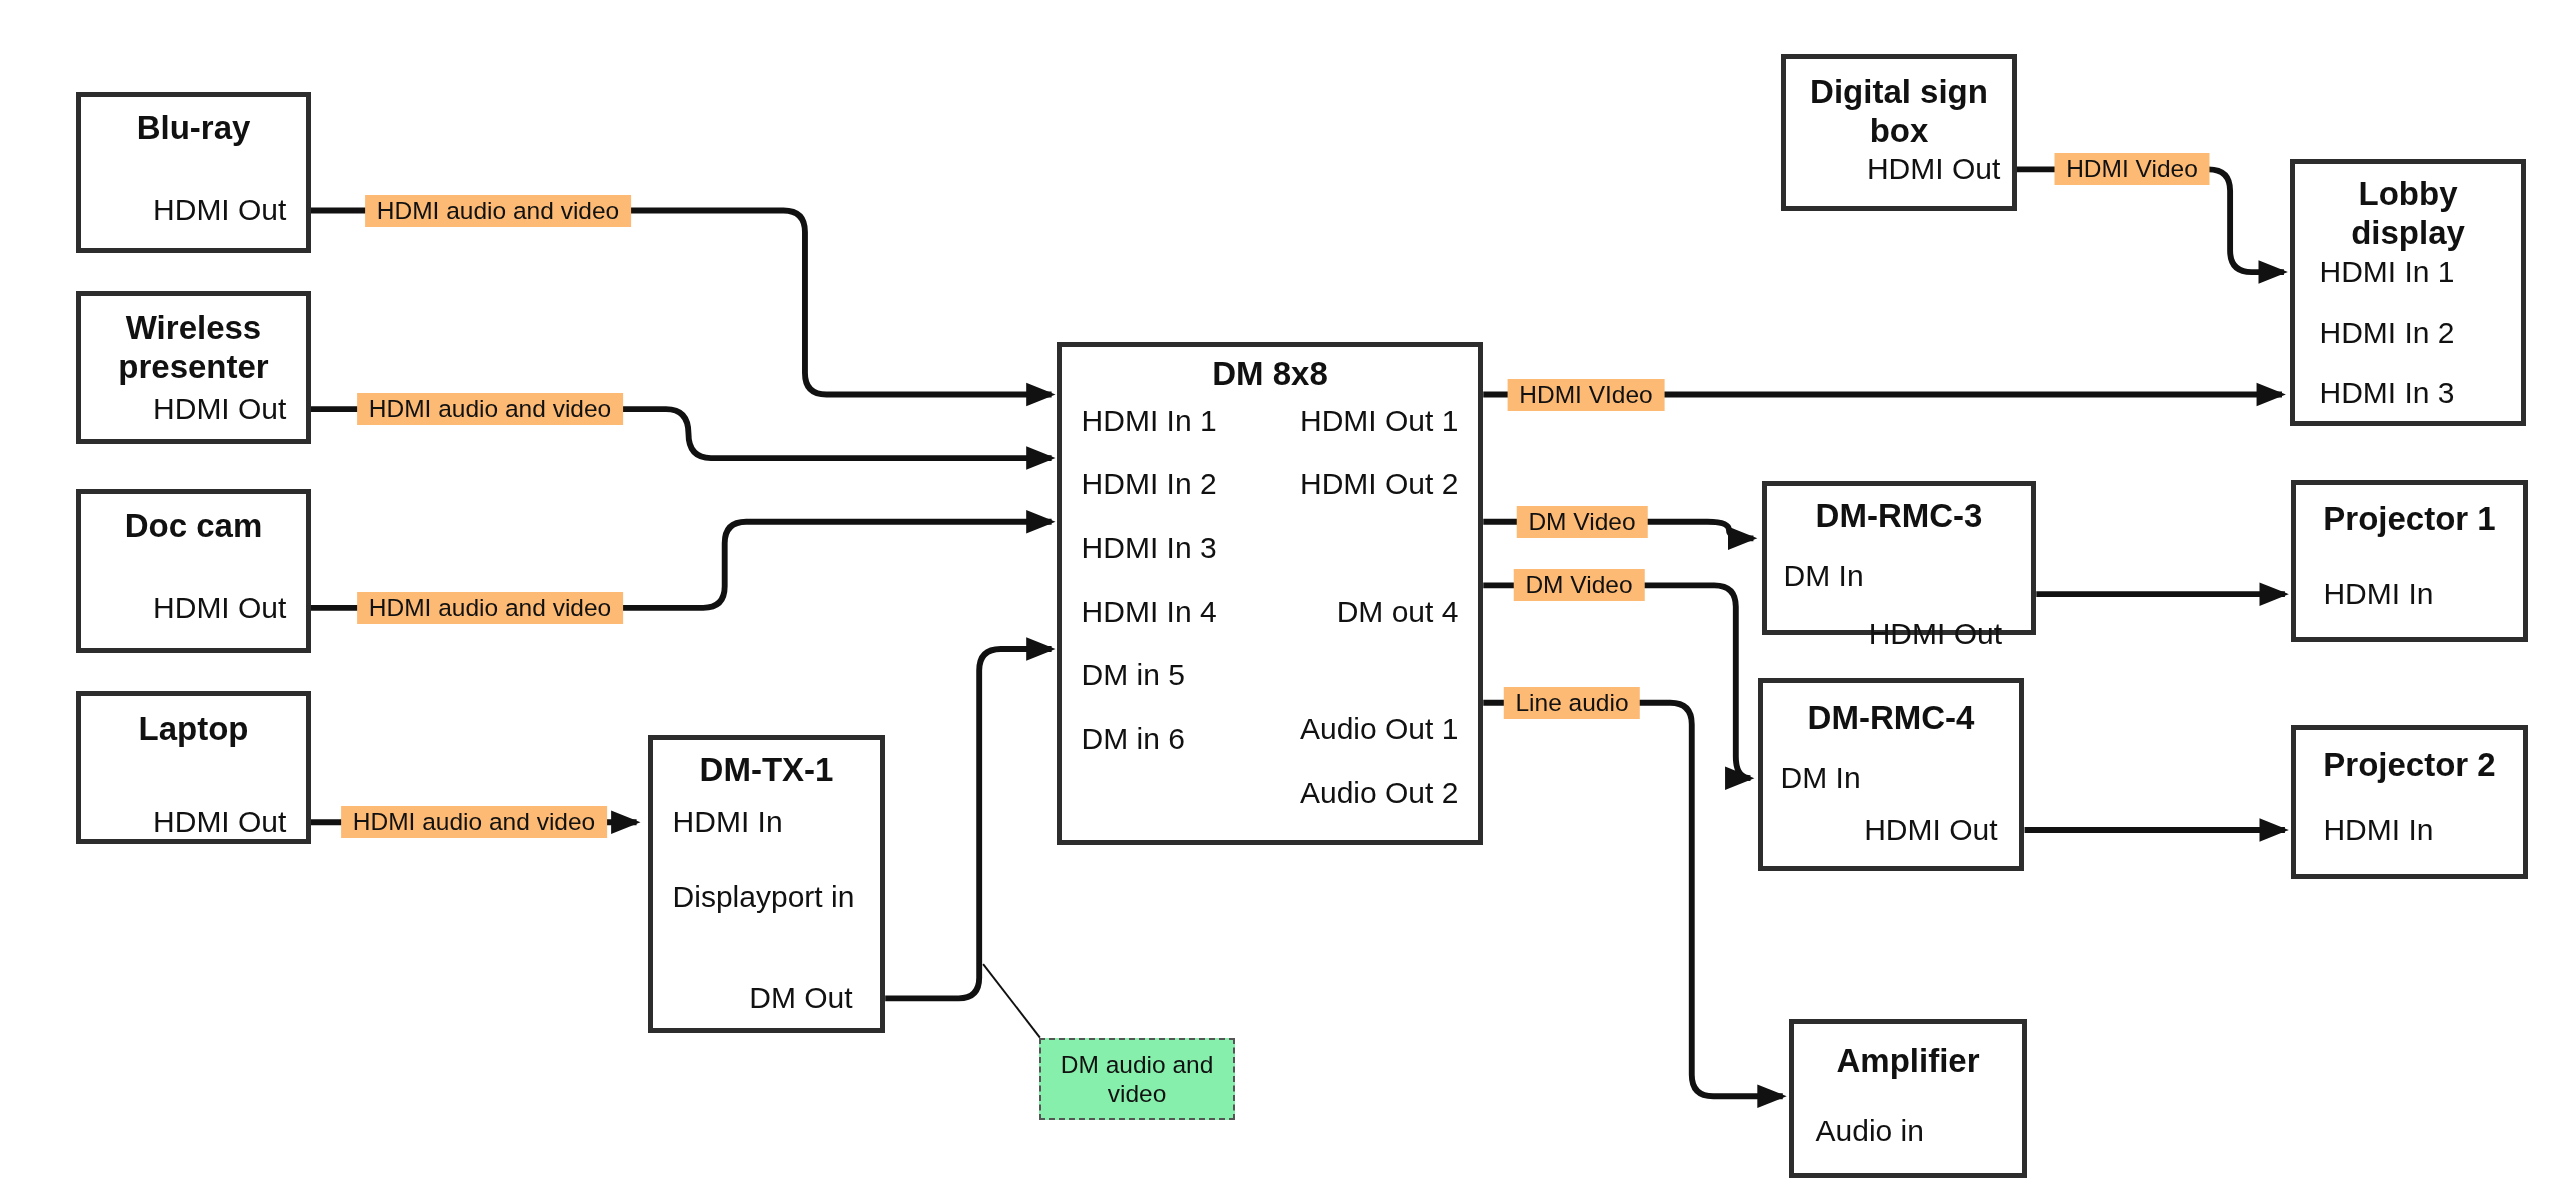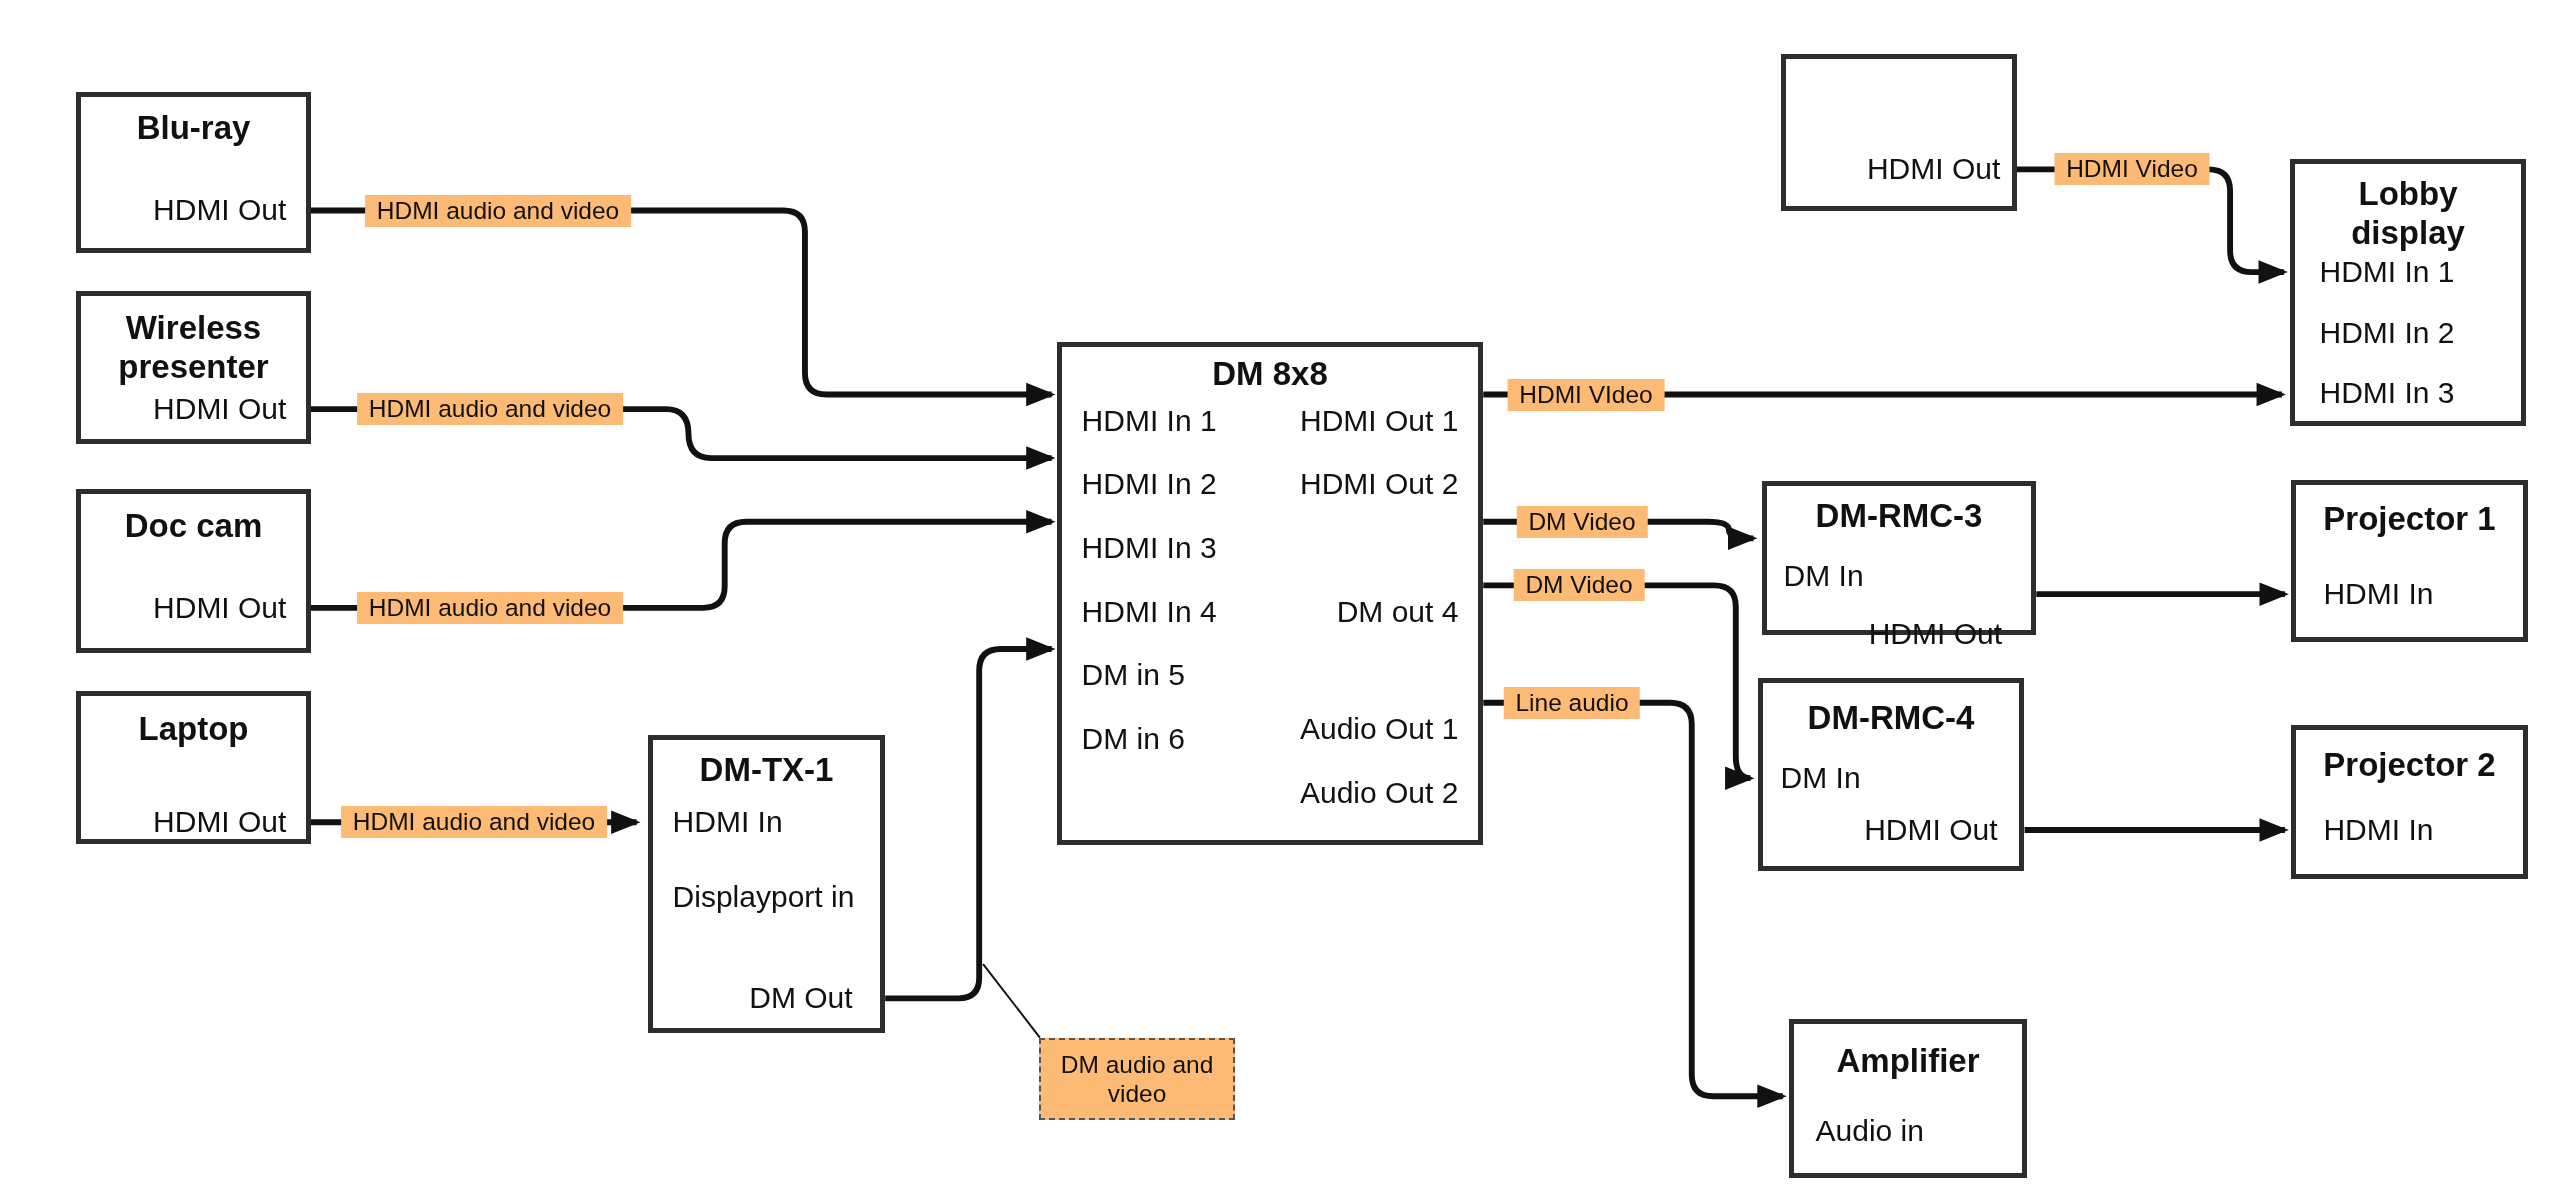--- a/index.html
+++ b/index.html
@@ -41,21 +41,21 @@
     transform: translate(-50%, -50%);
     background: #fdba74;
     padding: 2px 11.7px;
     font-size: 24.5px;
     white-space: nowrap;
     z-index: 2;
   }
   .note {
     position: absolute;
     border: 2px dashed #555555;
-    background: #fdba74;
+    background: #86efac;
     box-sizing: border-box;
     display: flex;
     flex-direction: column;
     justify-content: center;
     text-align: center;
     font-size: 24.5px;
     line-height: 29px;
     z-index: 2;
   }
 </style>
@@ -136,20 +136,24 @@
     <div class="port pleft" style="top:310px;">DM in 5</div>
     <div class="port pleft" style="top:374px;">DM in 6</div>
     <div class="port pright" style="top:56px;">HDMI Out 1</div>
     <div class="port pright" style="top:119px;">HDMI Out 2</div>
     <div class="port pright" style="top:247px;">DM out 4</div>
     <div class="port pright" style="top:364px;">Audio Out 1</div>
     <div class="port pright" style="top:428px;">Audio Out 2</div>
   </div>
 
   <div class="node" style="left:1781px; top:54px; width:236px; height:157px;">
+    <div class="title" style="top:12.7px;">
+      <div>Digital sign</div>
+      <div>box</div>
+    </div>
     <div class="port pright" style="top:92px; padding-right:11.7px;">HDMI Out</div>
   </div>
 
   <div class="node" style="left:2290px; top:159px; width:236px; height:267px;">
     <div class="title" style="top:9.8px;">
       <div>Lobby</div>
       <div>display</div>
     </div>
     <div class="port pleft" style="top:90px; padding-left:24.5px;">HDMI In 1</div>
     <div class="port pleft" style="top:151px; padding-left:24.5px;">HDMI In 2</div>

